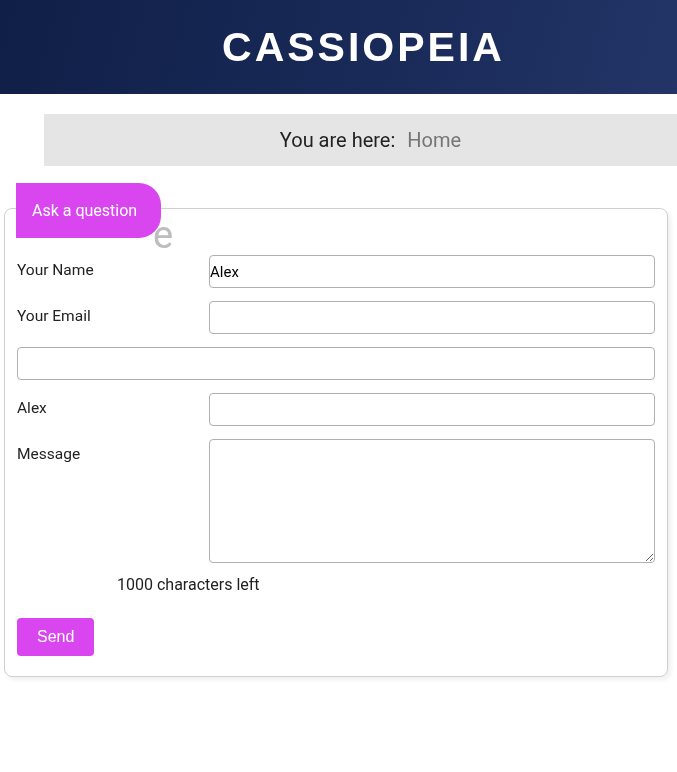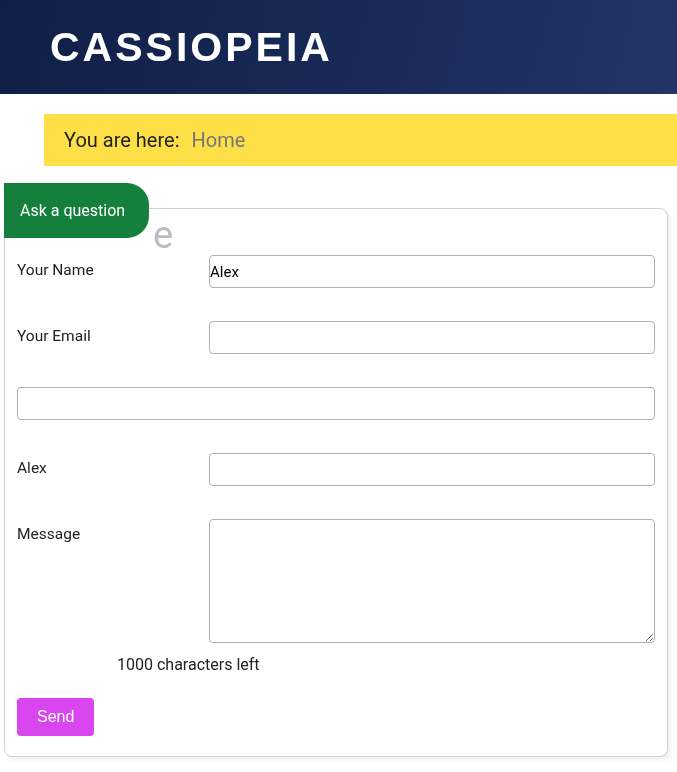--- a/index.html
+++ b/index.html
@@ -1,15 +1,15 @@
 <!DOCTYPE html>
 <html><head>
 <meta charset="utf-8">
 <style>
-  * { box-sizing: border-box; margin: 0; padding: 0; }
+  * { box-sizing: border-box; margin: 0; padding: 0; justify-content: center; }
   body {
     font-family: -apple-system, BlinkMacSystemFont, "Segoe UI", Roboto, Arial, sans-serif;
     background: #fff;
     width: 677px;
     height: 772px;
     overflow: hidden;
     position: relative;
   }
   .header {
     background: linear-gradient(105deg, #0f1f47 0%, #1a2b5a 60%, #223566 100%);
@@ -20,38 +20,38 @@
   }
   .brand {
     color: #fff;
     font-size: 41px;
     font-weight: 700;
     letter-spacing: 3px;
     font-family: Arial, sans-serif;
   }
   .breadcrumb-bar {
     margin: 20px 0 0 44px;
-    background: #fde047;
+    background: #e5e5e5;
     height: 52px;
     display: flex;
     align-items: center;
     padding-left: 20px;
     font-size: 20px;
     color: #222;
     width: calc(100% - 44px);
   }
   .breadcrumb-bar .home {
     color: #767676;
     margin-left: 12px;
   }
   .ask-tab {
     position: absolute;
-    left: 4px;
+    left: 16px;
     top: 183px;
-    background: #15803d;
+    background: #d946ef;
     color: #fff;
     font-size: 16px;
     padding: 18px 24px 18px 16px;
     border-top-right-radius: 22px;
     border-bottom-right-radius: 22px;
     z-index: 10;
     cursor: pointer;
   }
   .form-card {
     position: absolute;
@@ -69,21 +69,21 @@
     top: 4px;
     left: 148px;
     font-size: 38px;
     font-weight: 400;
     color: #bdbdbd;
     pointer-events: none;
   }
   .form-row {
     display: flex;
     align-items: flex-start;
-    margin-top: 33px;
+    margin-top: 13px;
   }
   .form-row:first-of-type { margin-top: 36px; }
   .form-label {
     width: 192px;
     font-size: 15.5px;
     color: #222;
     padding-top: 6px;
   }
   .form-control-wrap { flex: 1; }
   input.form-control, textarea.form-control {

